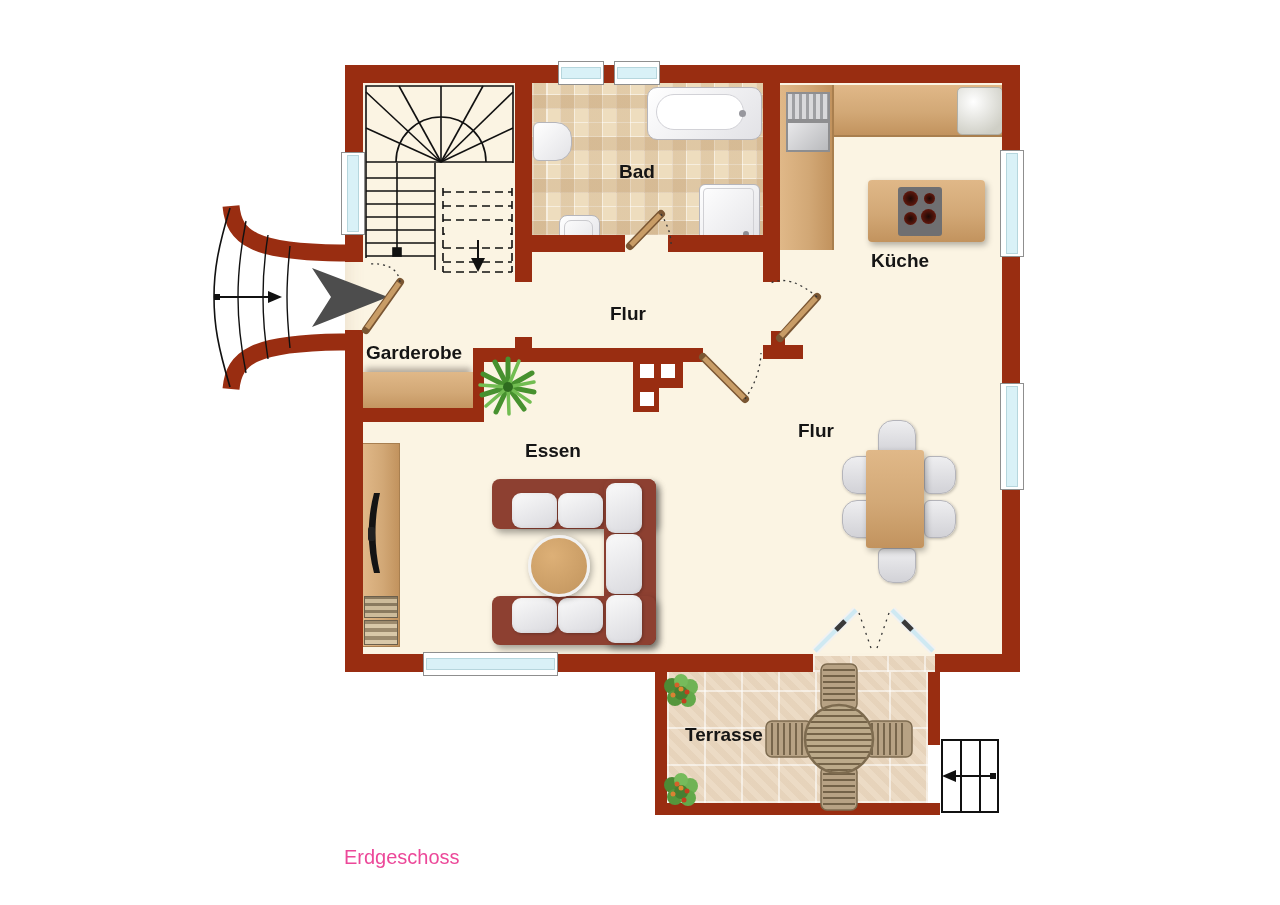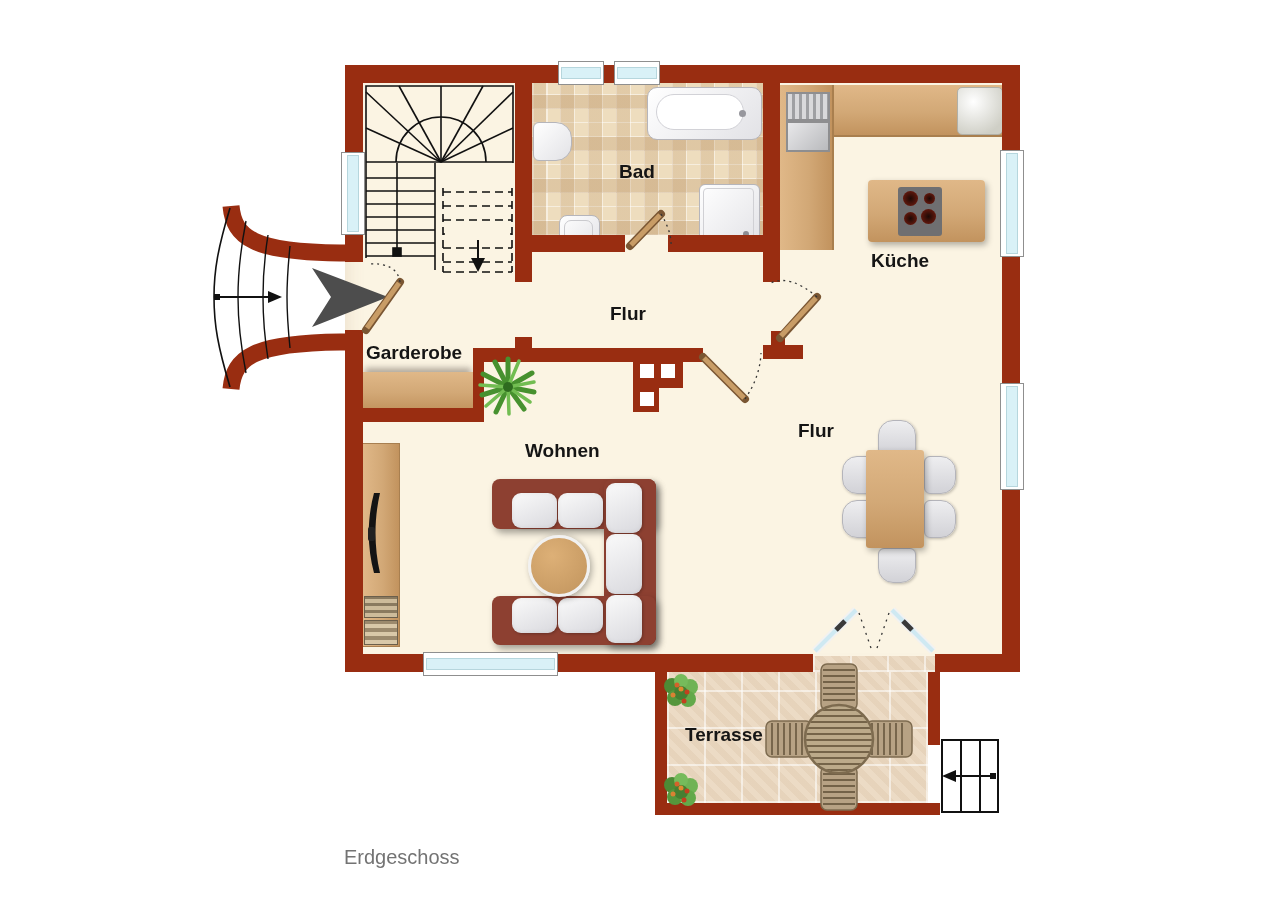--- a/index.html
+++ b/index.html
@@ -16,21 +16,21 @@
   .tiles-terrace{position:absolute;background-color:#ecdbc5;
     background-image:
       repeating-linear-gradient(0deg, rgba(255,255,255,.55) 0 2px, rgba(0,0,0,0) 2px 37px),
       repeating-linear-gradient(90deg, rgba(255,255,255,.55) 0 2px, rgba(0,0,0,0) 2px 37px),
       repeating-linear-gradient(45deg, rgba(190,155,115,.12) 0 6px, rgba(0,0,0,0) 6px 12px);}
   .wall{position:absolute;background:#992d11;}
   .wall-hole{position:absolute;background:#fff;}
   .window{position:absolute;background:#fff;border:1px solid #8f8f8f;}
   .glass{position:absolute;background:#d9f1f7;border:1px solid #b6d6dd;}
   .room-label{position:absolute;font-size:19px;color:#151515;z-index:40;white-space:nowrap;font-weight:bold;}
-  .title-label{position:absolute;font-size:20px;color:#737373;z-index:40;text-align:right;}
+  .title-label{position:absolute;font-size:20px;color:#ec4899;z-index:40;text-align:right;}
   .wood{background:linear-gradient(180deg,#e0b888 0%,#d2a876 55%,#c2935e 100%);}
   .wood-v{background:linear-gradient(90deg,#e0b888 0%,#d2a876 55%,#c2935e 100%);}
   .furn{position:absolute;z-index:6;}
   .white-fix{background:linear-gradient(135deg,#ffffff,#e2e2e6);border:1.5px solid #b5b5bb;border-radius:6px;}
   .cushion{position:absolute;z-index:8;background:linear-gradient(155deg,#fafafa,#d9d9de);
            border-radius:9px;box-shadow:1px 1px 3px rgba(0,0,0,.25), inset 0 0 5px rgba(0,0,0,.06);}
   .sofa-frame{position:absolute;z-index:7;background:#8d4031;border-radius:8px;box-shadow:3px 4px 7px rgba(0,0,0,.35);}
   .chair{position:absolute;z-index:5;background:linear-gradient(180deg,#eeeef0,#d2d2d7);border:1.5px solid #b4b4ba;
          box-shadow:1px 1px 3px rgba(0,0,0,.25);}
   svg{position:absolute;left:0;top:0;z-index:30;pointer-events:none;}
@@ -277,21 +277,21 @@
       <line x1="947" y1="776" x2="994" y2="776" stroke="#111" stroke-width="2"></line>
       <polygon points="942,776 956,770 956,782" fill="#111"></polygon>
       <rect x="990" y="773" width="6" height="6" fill="#111"></rect>
     </g>
   </svg>
 
   <div class="room-label" style="left:619px;top:161px;">Bad</div>
   <div class="room-label" style="left:610px;top:303px;">Flur</div>
   <div class="room-label" style="left:871px;top:250px;">Küche</div>
   <div class="room-label" style="left:366px;top:342px;text-align:right;">Garderobe</div>
-  <div class="room-label" style="left:525px;top:440px;">Wohnen</div>
+  <div class="room-label" style="left:525px;top:440px;">Essen</div>
   <div class="room-label" style="left:798px;top:420px;">Flur</div>
   <div class="room-label" style="left:685px;top:724px;">Terrasse</div>
   <div class="title-label" style="left:344px;top:846px;">Erdgeschoss</div>
 <div class="wall z-walls" style="left: 345px; top: 65px; width: 675px; height: 18px;"></div>
     <div class="wall z-walls" style="left: 345px; top: 65px; width: 18px; height: 87px;"></div>
     <div class="wall z-walls" style="left: 345px; top: 233px; width: 18px; height: 29px;"></div>
     <div class="wall z-walls" style="left: 345px; top: 330px; width: 18px; height: 342px;"></div>
     <div class="wall z-walls" style="left: 1002px; top: 65px; width: 18px; height: 85px;"></div>
     <div class="wall z-walls" style="left: 1002px; top: 255px; width: 18px; height: 128px;"></div>
     <div class="wall z-walls" style="left: 1002px; top: 488px; width: 18px; height: 184px;"></div>

